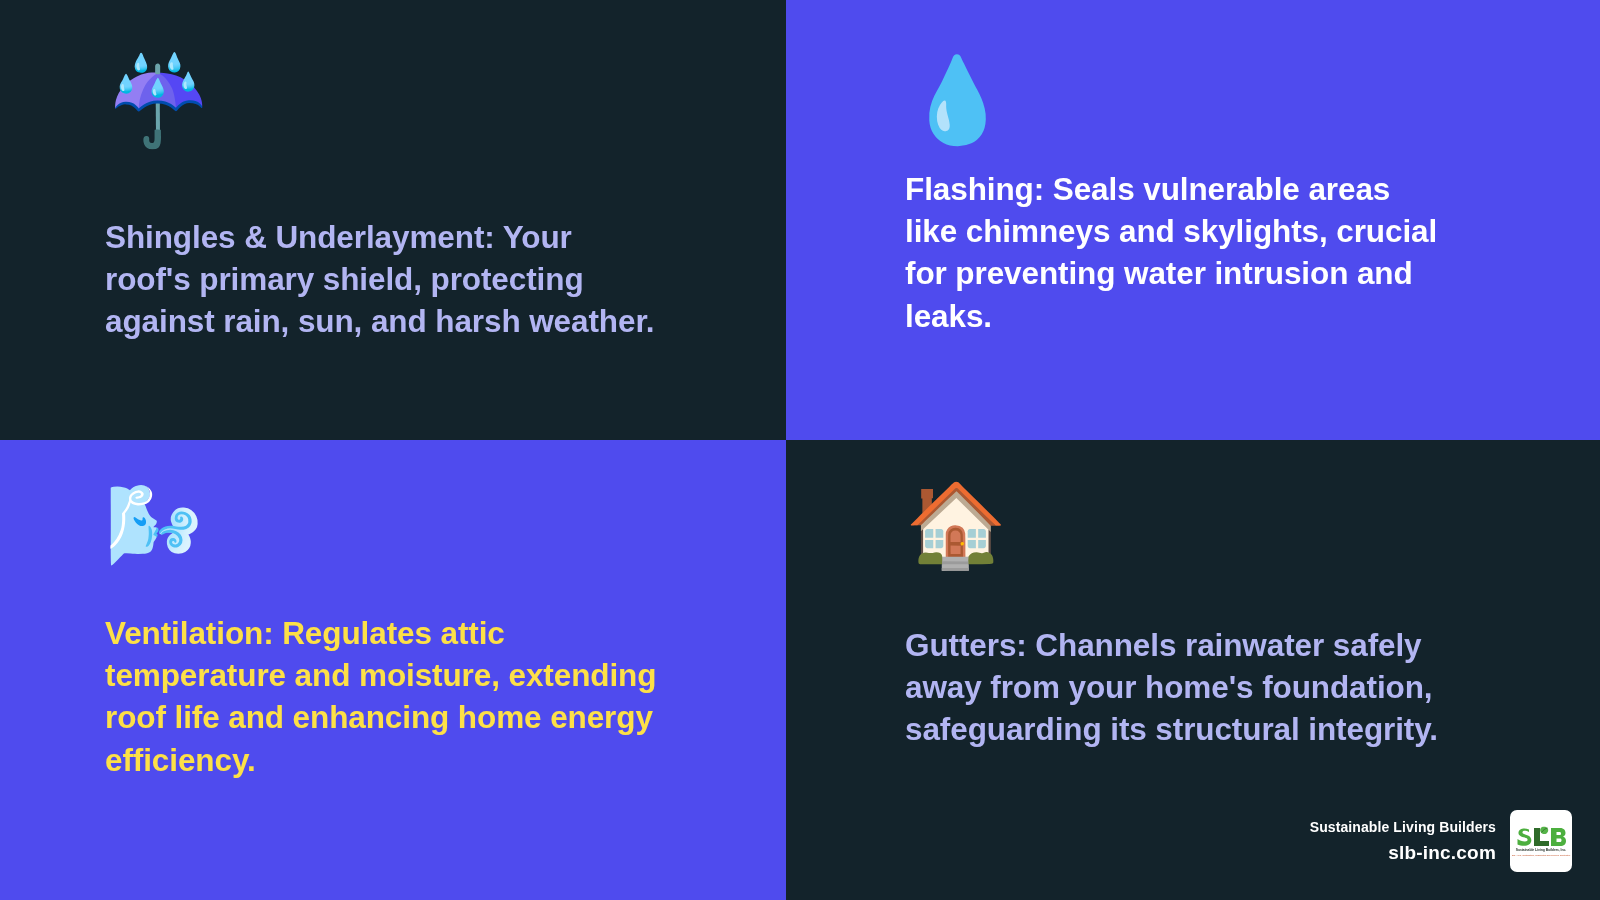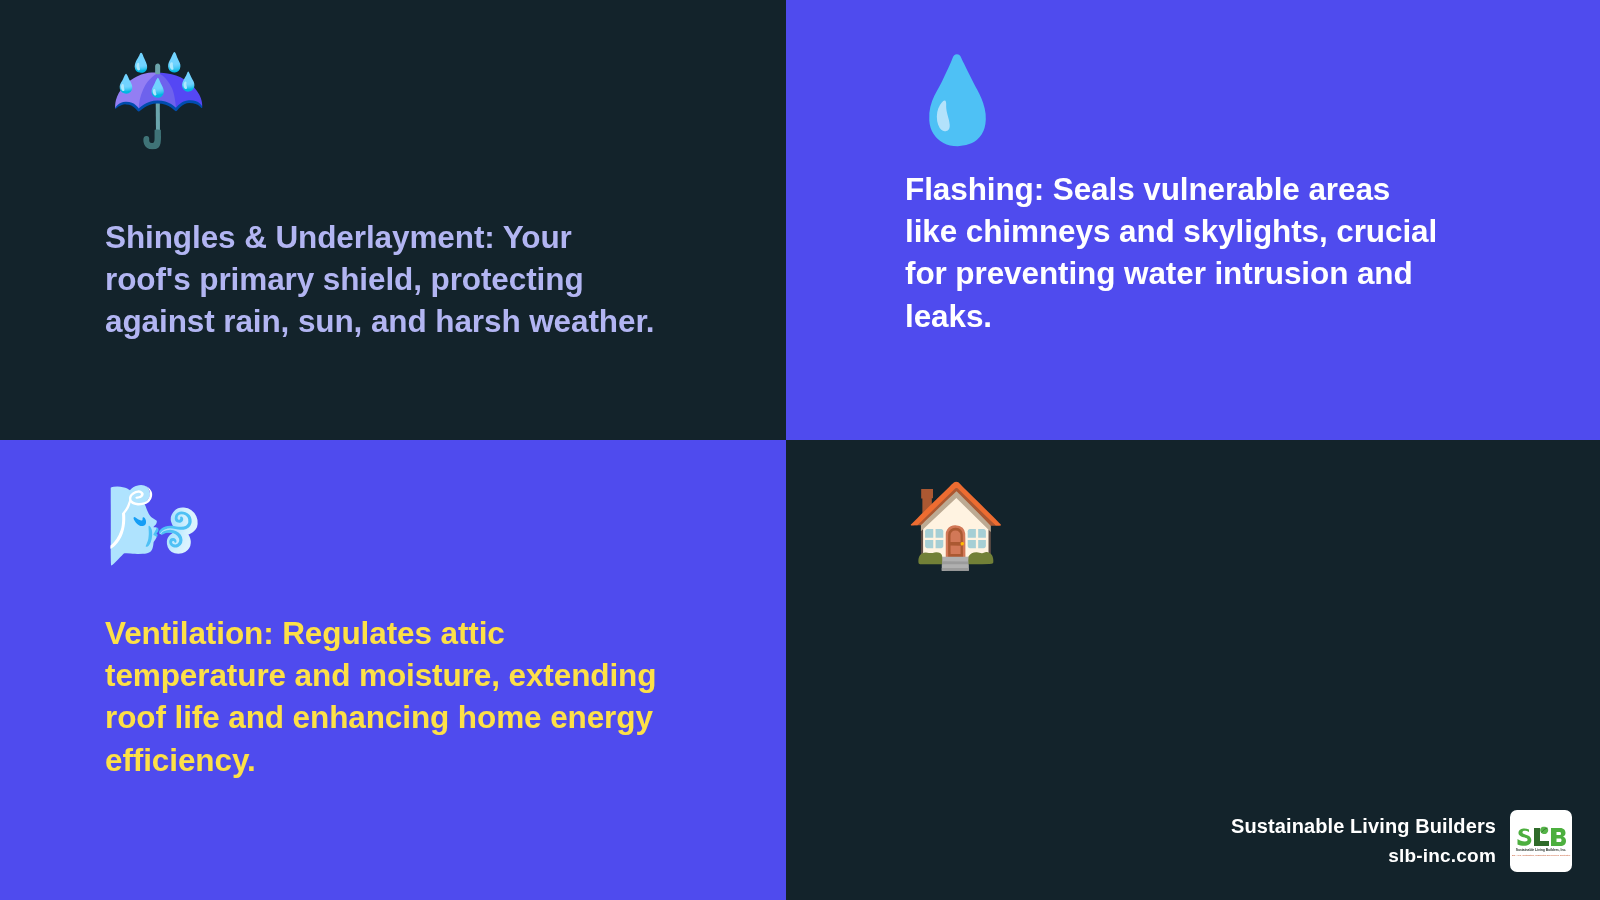--- a/index.html
+++ b/index.html
@@ -79,21 +79,21 @@
 
   .brand-lines {
     display: flex;
     flex-direction: column;
     align-items: flex-end;
     gap: 7px;
   }
 
   .brand-name {
     color: #ffffff;
-    font-size: 20px;
+    font-size: 14px;
     font-weight: bold;
     letter-spacing: 0.1px;
     white-space: nowrap;
   }
 
   .brand-url {
     color: #ffffff;
     font-size: 19px;
     font-weight: 700;
     letter-spacing: 0.2px;
@@ -148,20 +148,21 @@
     <p class="body-text">Flashing: Seals vulnerable areas like chimneys and skylights, crucial for preventing water intrusion and leaks.</p>
   </section>
 
   <section class="panel panel-indigo q3">
     <span class="icon">🌬️</span>
     <p class="body-text">Ventilation: Regulates attic temperature and moisture, extending roof life and enhancing home energy efficiency.</p>
   </section>
 
   <section class="panel panel-dark q4">
     <span class="icon">🏠</span>
+    <p class="body-text">Gutters: Channels rainwater safely away from your home's foundation, safeguarding its structural integrity.</p>
 
     <div class="branding">
       <div class="brand-lines">
         <span class="brand-name">Sustainable Living Builders</span>
         <span class="brand-url">slb-inc.com</span>
       </div>
 
       <div class="logo-badge">
         <svg class="logo-mark" width="50" height="22" viewBox="0 0 100 44">
 

